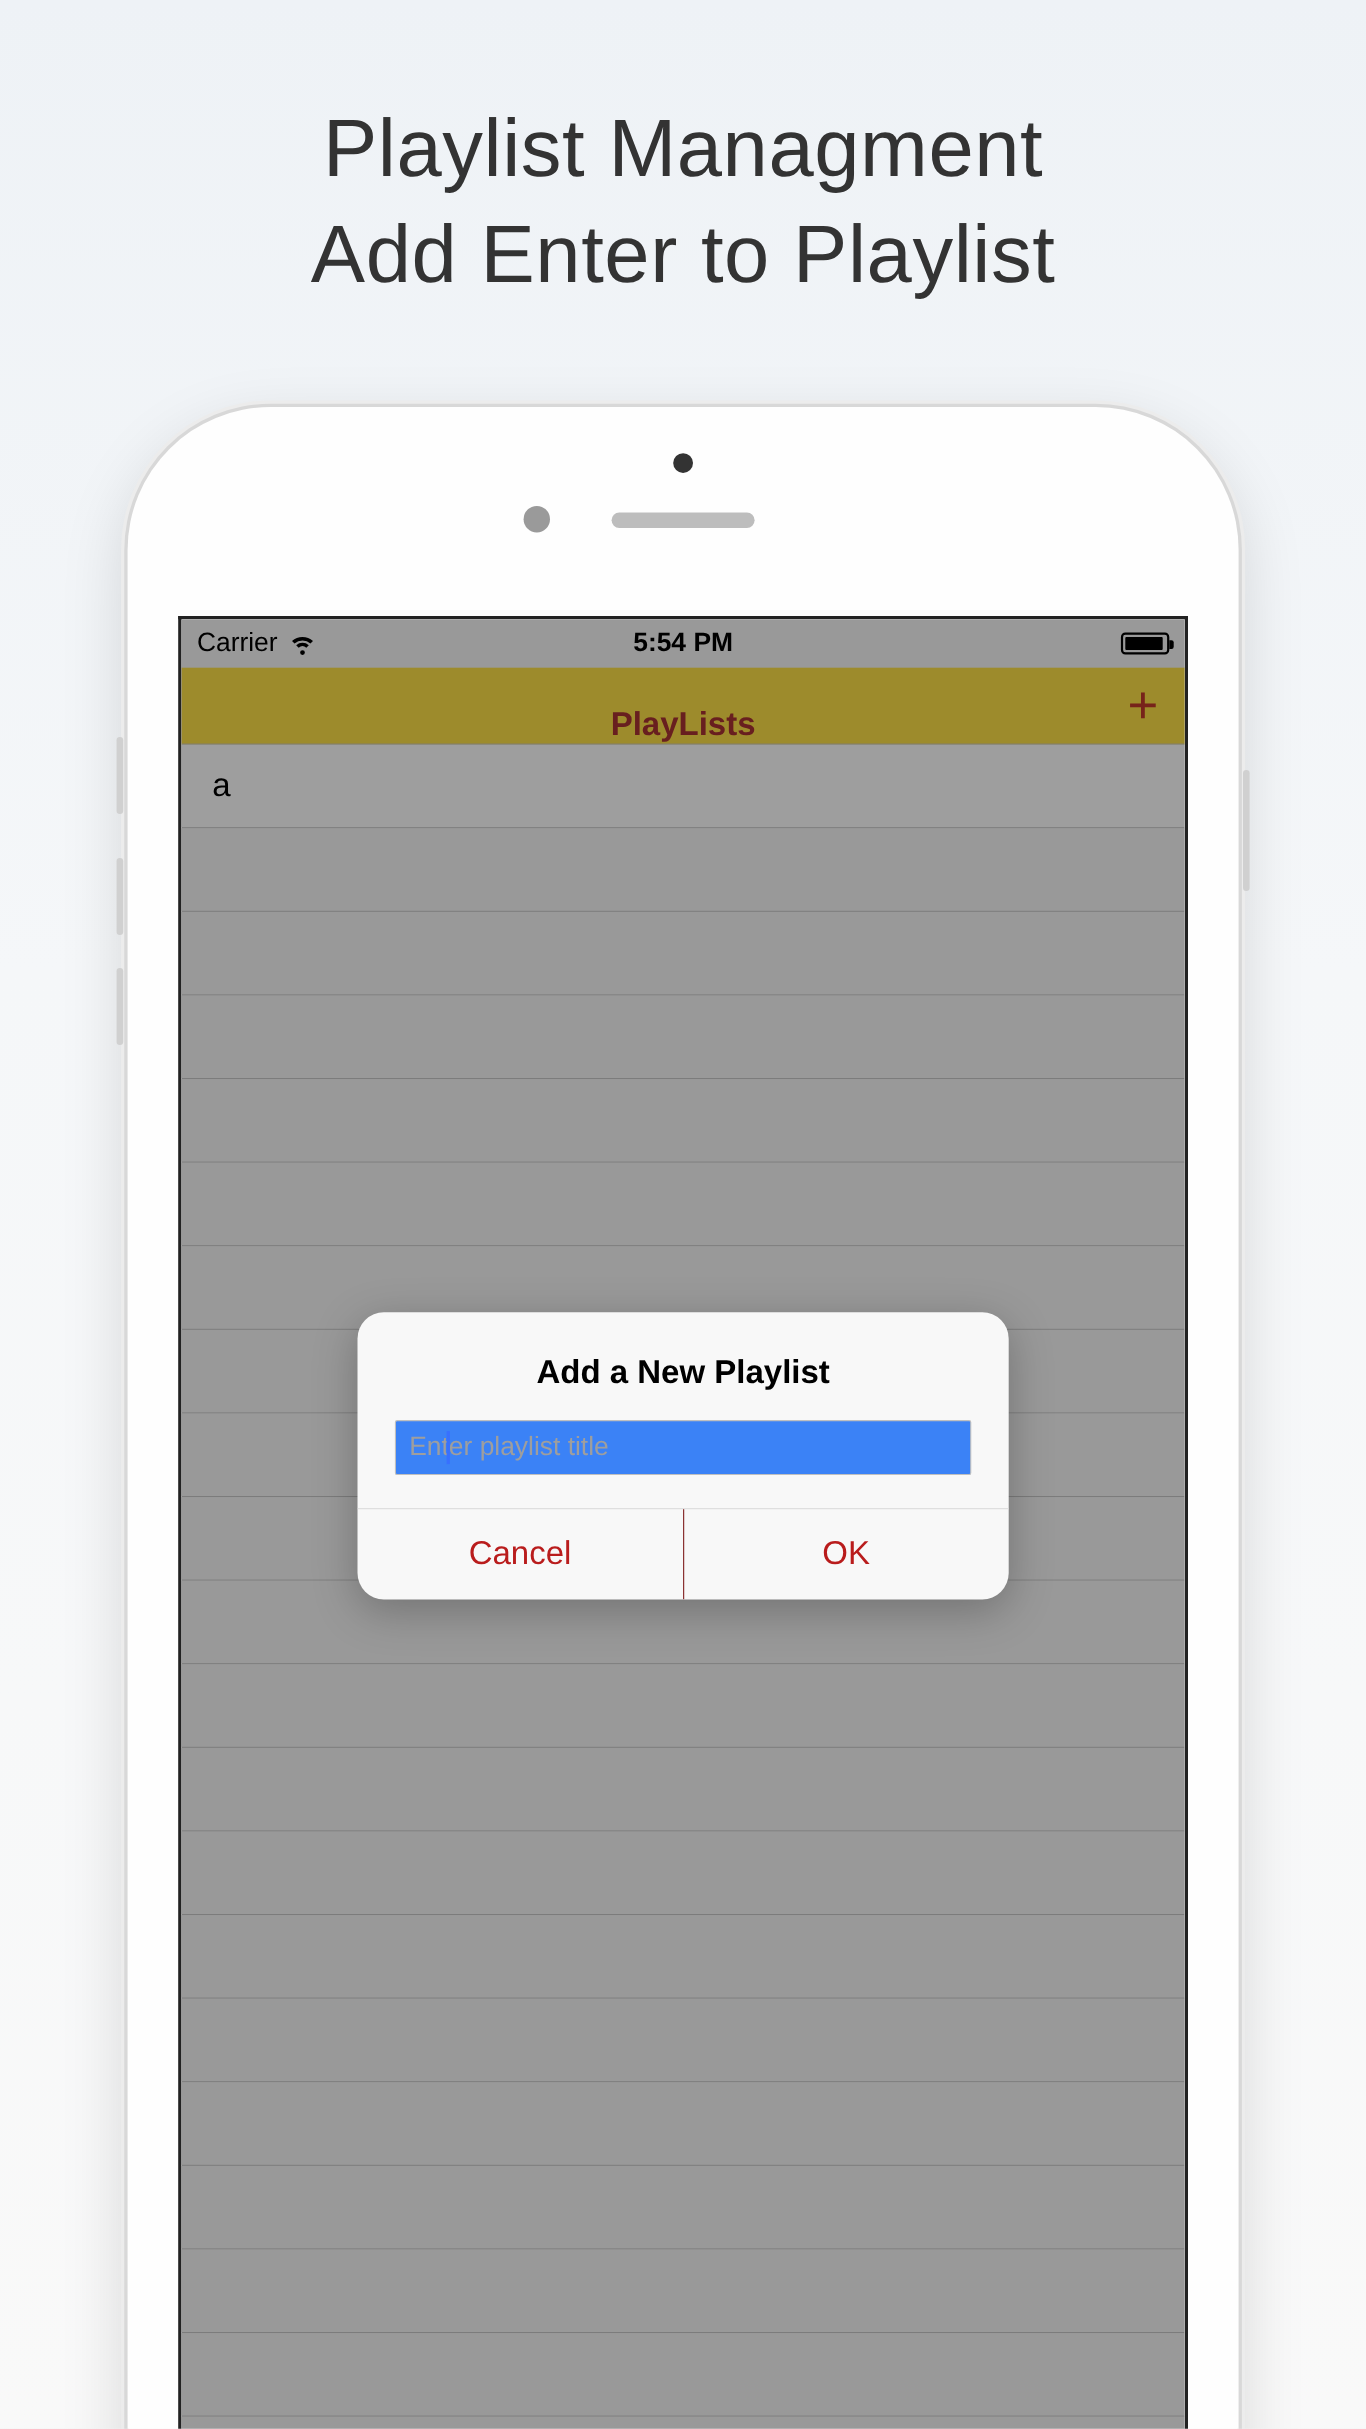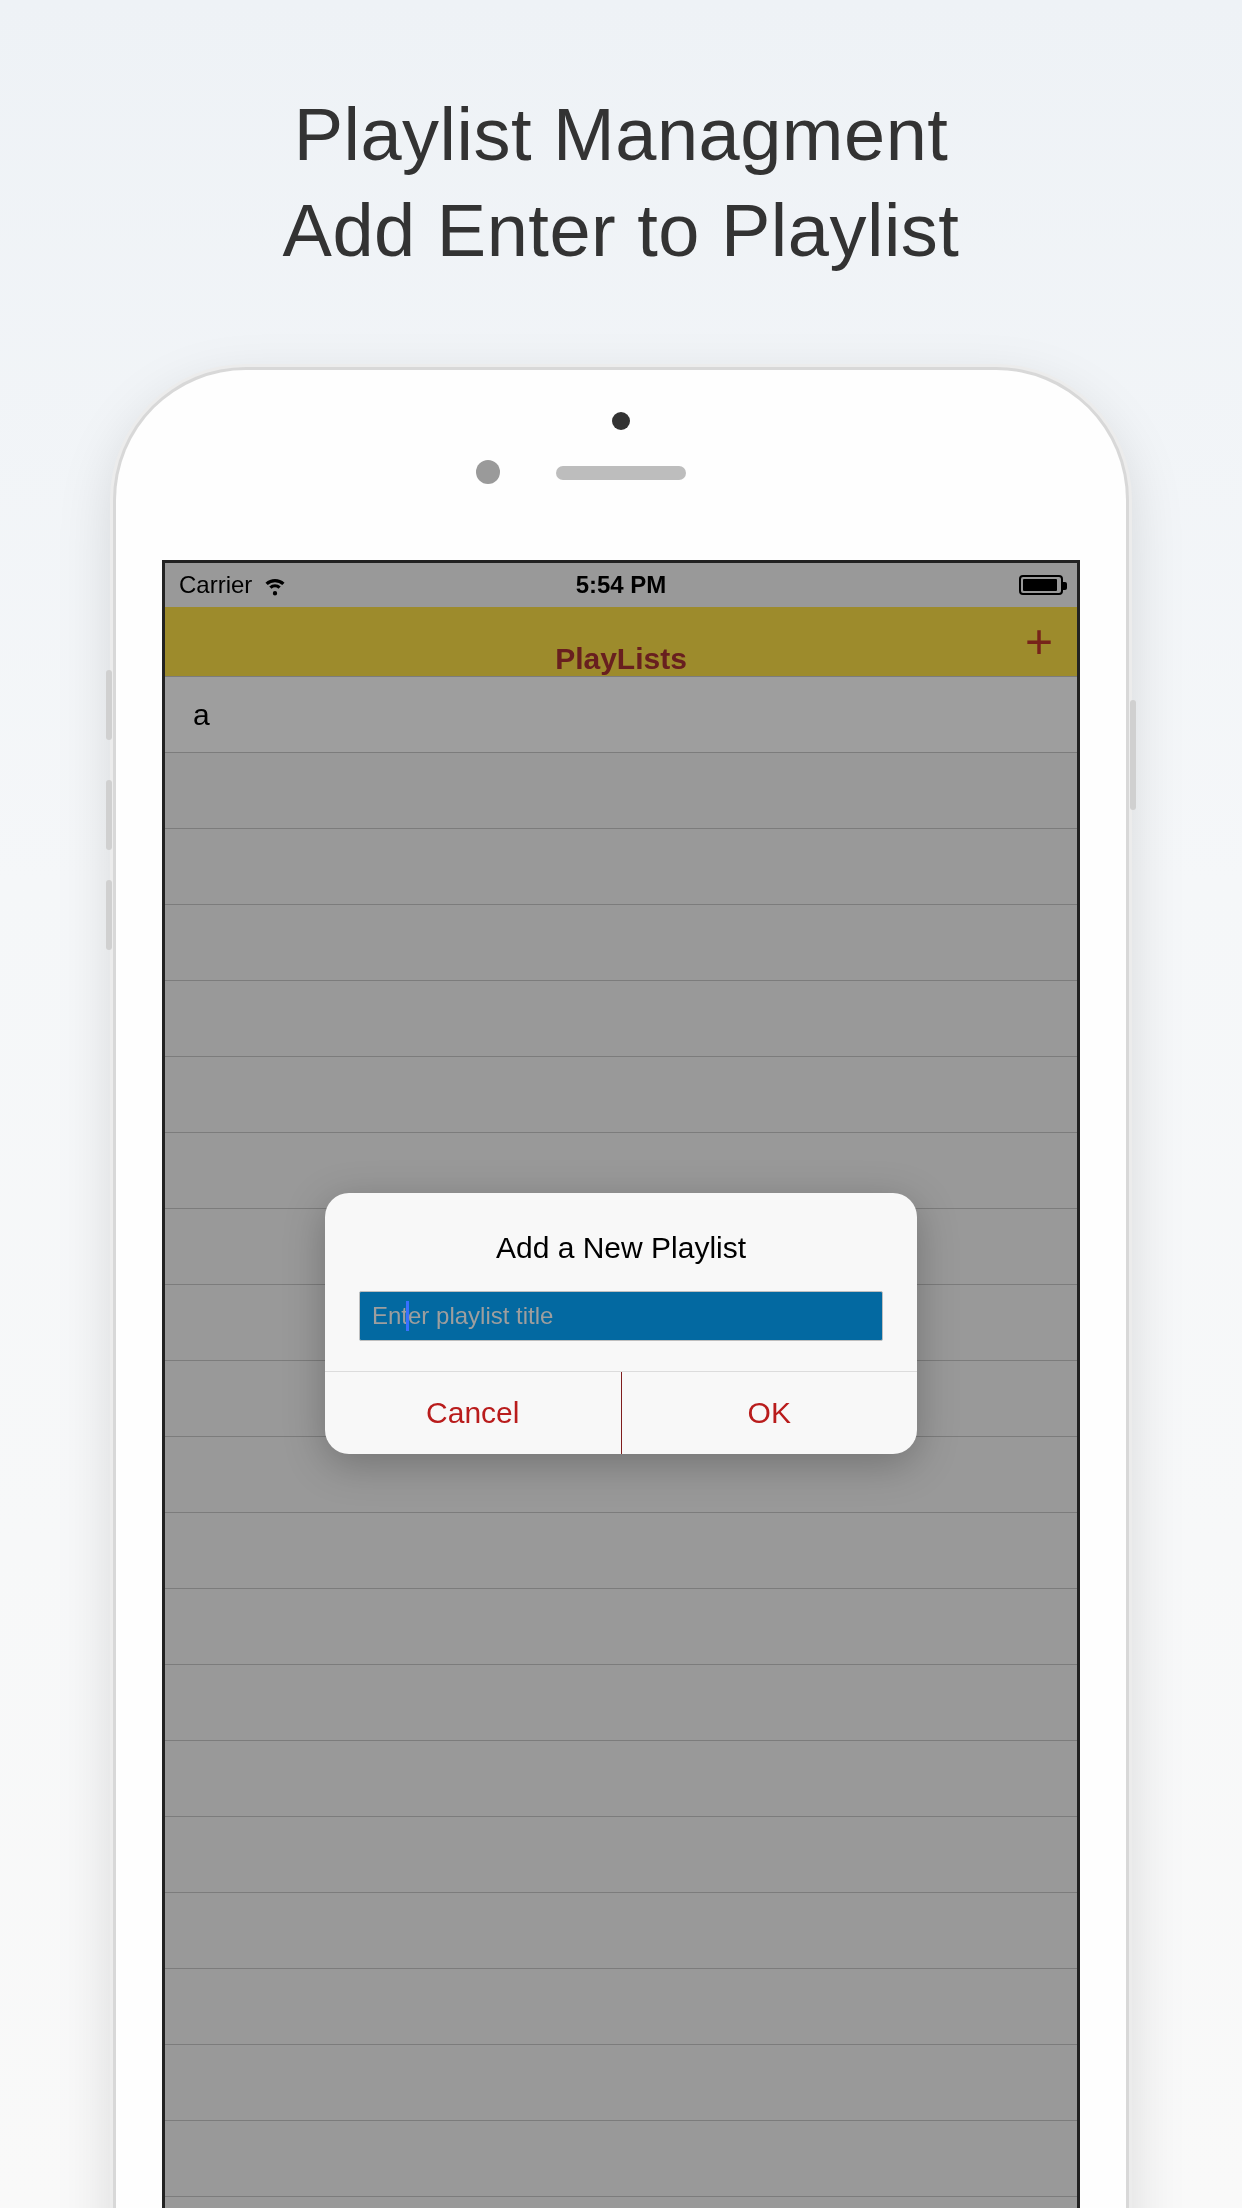--- a/index.html
+++ b/index.html
@@ -211,31 +211,31 @@
     border-radius: 24px;
     overflow: hidden;
     box-shadow: 0 10px 40px rgba(0,0,0,0.25);
   }
   .alert-header {
     text-align: center;
     padding: 38px 30px 26px;
   }
   .alert-title {
     font-size: 30px;
-    font-weight: 400;
+    font-weight: 700;
     color: #000;
   }
   .alert-input-wrap {
     padding: 0 34px 30px;
   }
   .alert-input {
     width: 100%;
     height: 50px;
     border: 1px solid #bfbfbf;
-    background: #0369a1;
+    background: #3b82f6;
     font-size: 24px;
     padding: 0 12px;
     color: #000;
     border-radius: 2px;
   }
   .alert-input::placeholder { color: #9e9e9e; }
   .caret {
     position: absolute;
     width: 3px;
     height: 30px;

